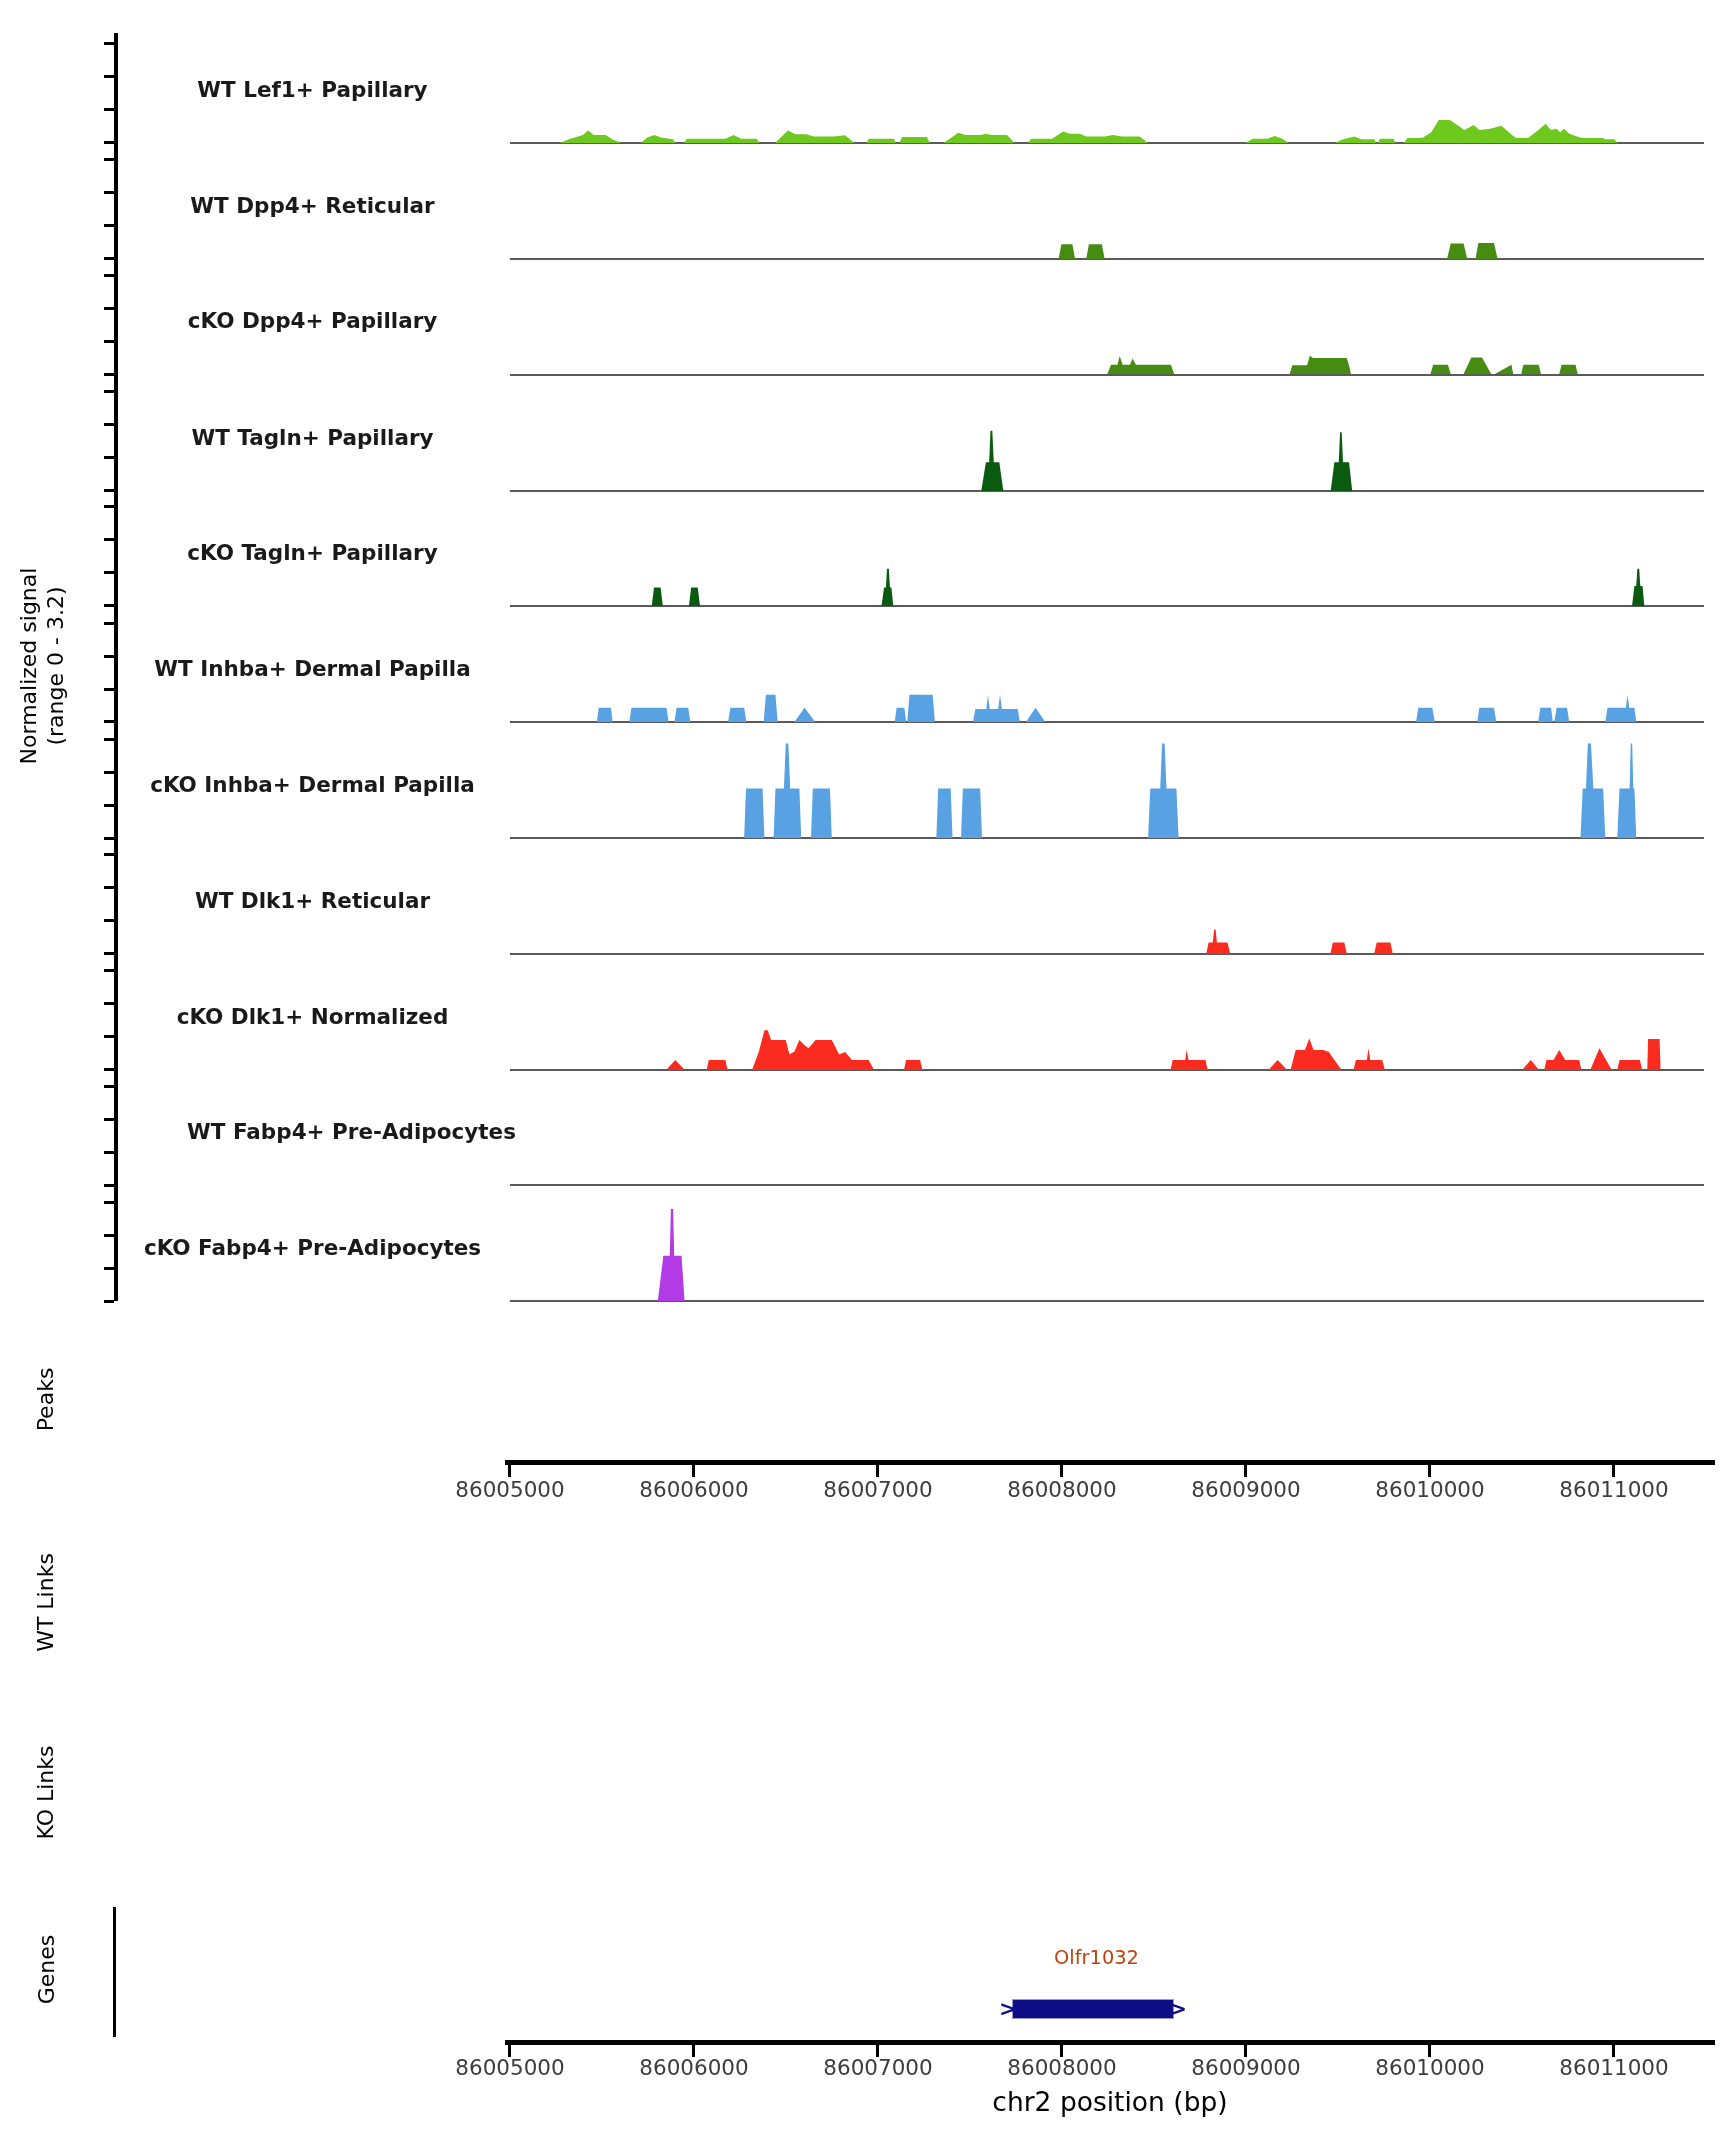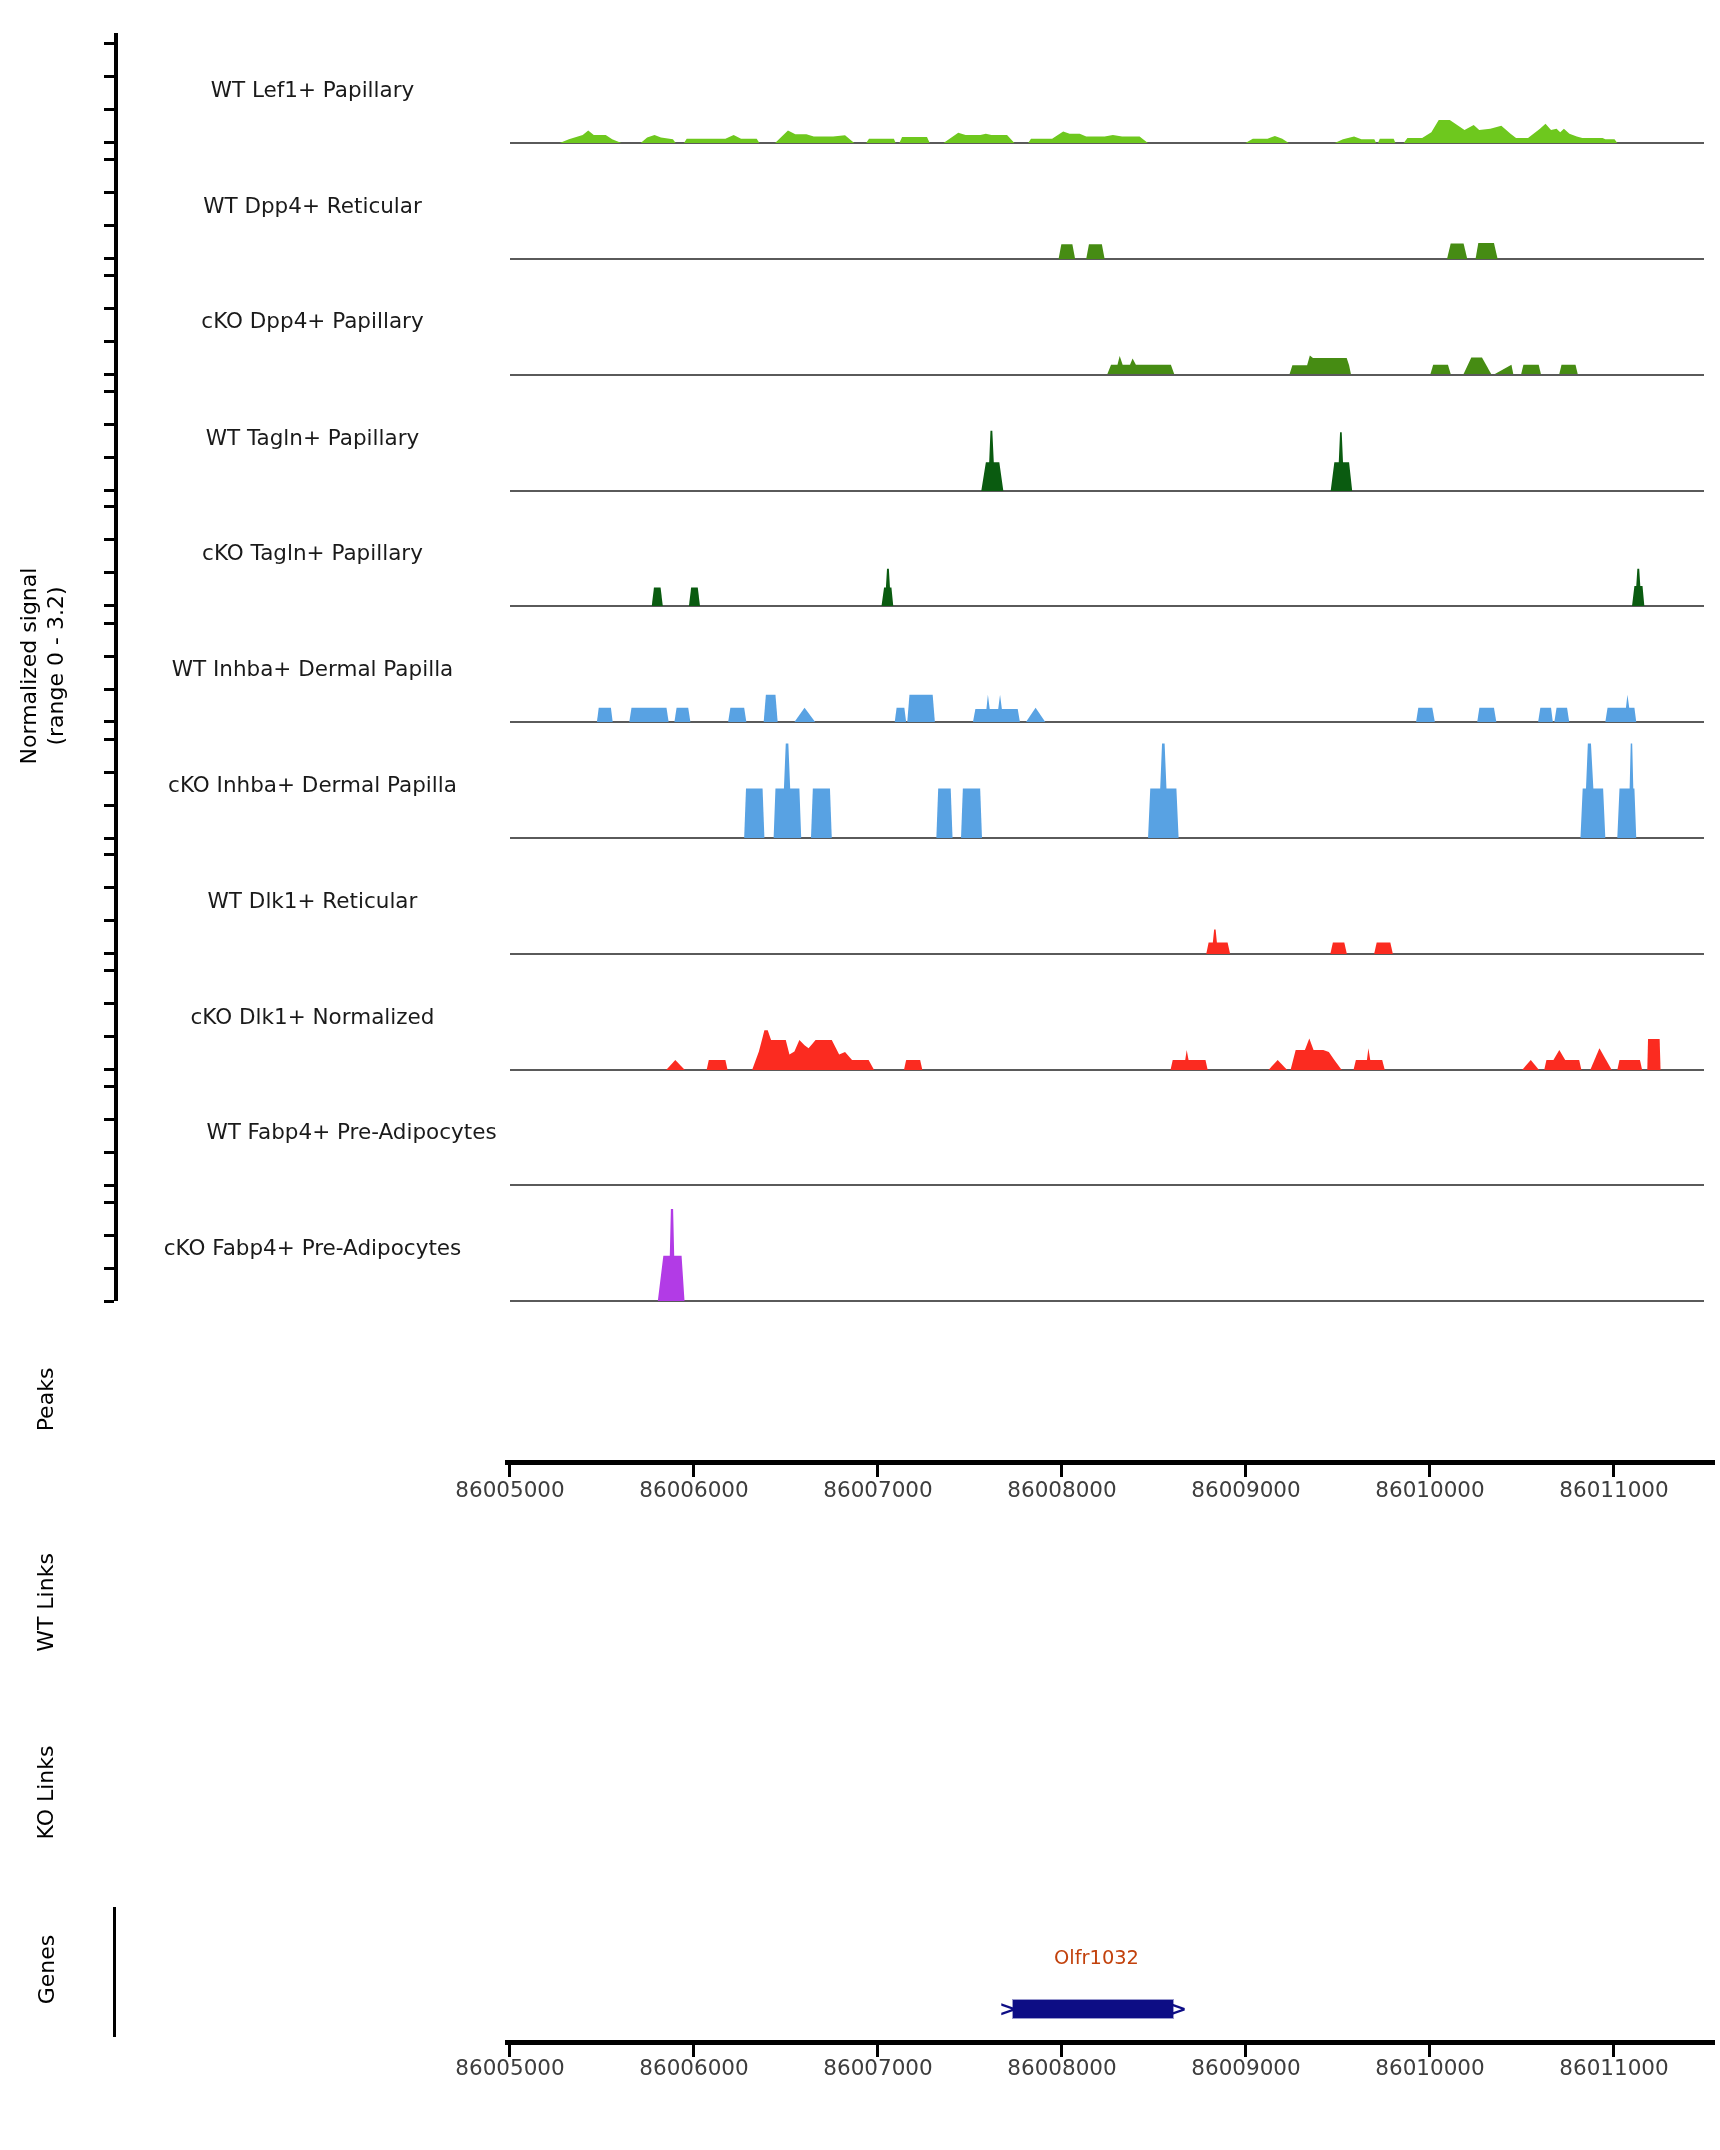--- a/index.html
+++ b/index.html
@@ -1,21 +1,21 @@
 <!DOCTYPE html>
 <html style="font-size:11.5px"><head>
 <meta charset="utf-8">
 <style>
   html,body{margin:0;padding:0;background:#fff;}
   #fig{position:relative;width:1721px;height:2151px;background:#ffffff;overflow:hidden;
        font-family:"DejaVu Sans","Liberation Sans",sans-serif;}
   .rot{position:absolute;transform:rotate(-90deg);transform-origin:center center;
        text-align:center;color:#000;white-space:nowrap;}
   .t-label{position:absolute;left:119px;width:387px;text-align:center;font-size:21.5px;
-       color:#1a1a1a;white-space:nowrap;}
+       color:#1a1a1a;white-space:nowrap;font-weight:bold;}
   .t-base{position:absolute;left:510px;width:1194px;height:2.2px;background:#5a5a5a;}
   .t-sig{position:absolute;left:510px;width:1194px;height:102px;}
   .bracket{position:absolute;background:#000;}
   .btick{position:absolute;background:#000;width:10px;height:2.9px;}
   .axline{position:absolute;left:505px;width:1210px;height:5px;background:#000;}
   .axtick{position:absolute;width:2.9px;height:11.5px;background:#000;}
   .axlab{position:absolute;width:158px;margin-left:-79px;text-align:center;
        font-size:21.5px;color:#3d3d3d;white-space:nowrap;}
   .ylab{font-size:22px;line-height:27px;}
   .seclab{font-size:22px;}
@@ -238,14 +238,15 @@
       <div class="axlab" style="left: 878px; top: 2055px;">86007000</div>
       <div class="axtick" style="left: 1060px; top: 2045px;"></div>
       <div class="axlab" style="left: 1062px; top: 2055px;">86008000</div>
       <div class="axtick" style="left: 1244px; top: 2045px;"></div>
       <div class="axlab" style="left: 1246px; top: 2055px;">86009000</div>
       <div class="axtick" style="left: 1428px; top: 2045px;"></div>
       <div class="axlab" style="left: 1430px; top: 2055px;">86010000</div>
       <div class="axtick" style="left: 1612px; top: 2045px;"></div>
       <div class="axlab" style="left: 1614px; top: 2055px;">86011000</div>
     </div>
+  <div class="xlabel" style="top:2086px;">chr2 position (bp)</div>
 </div>
 
 
 </body></html>

